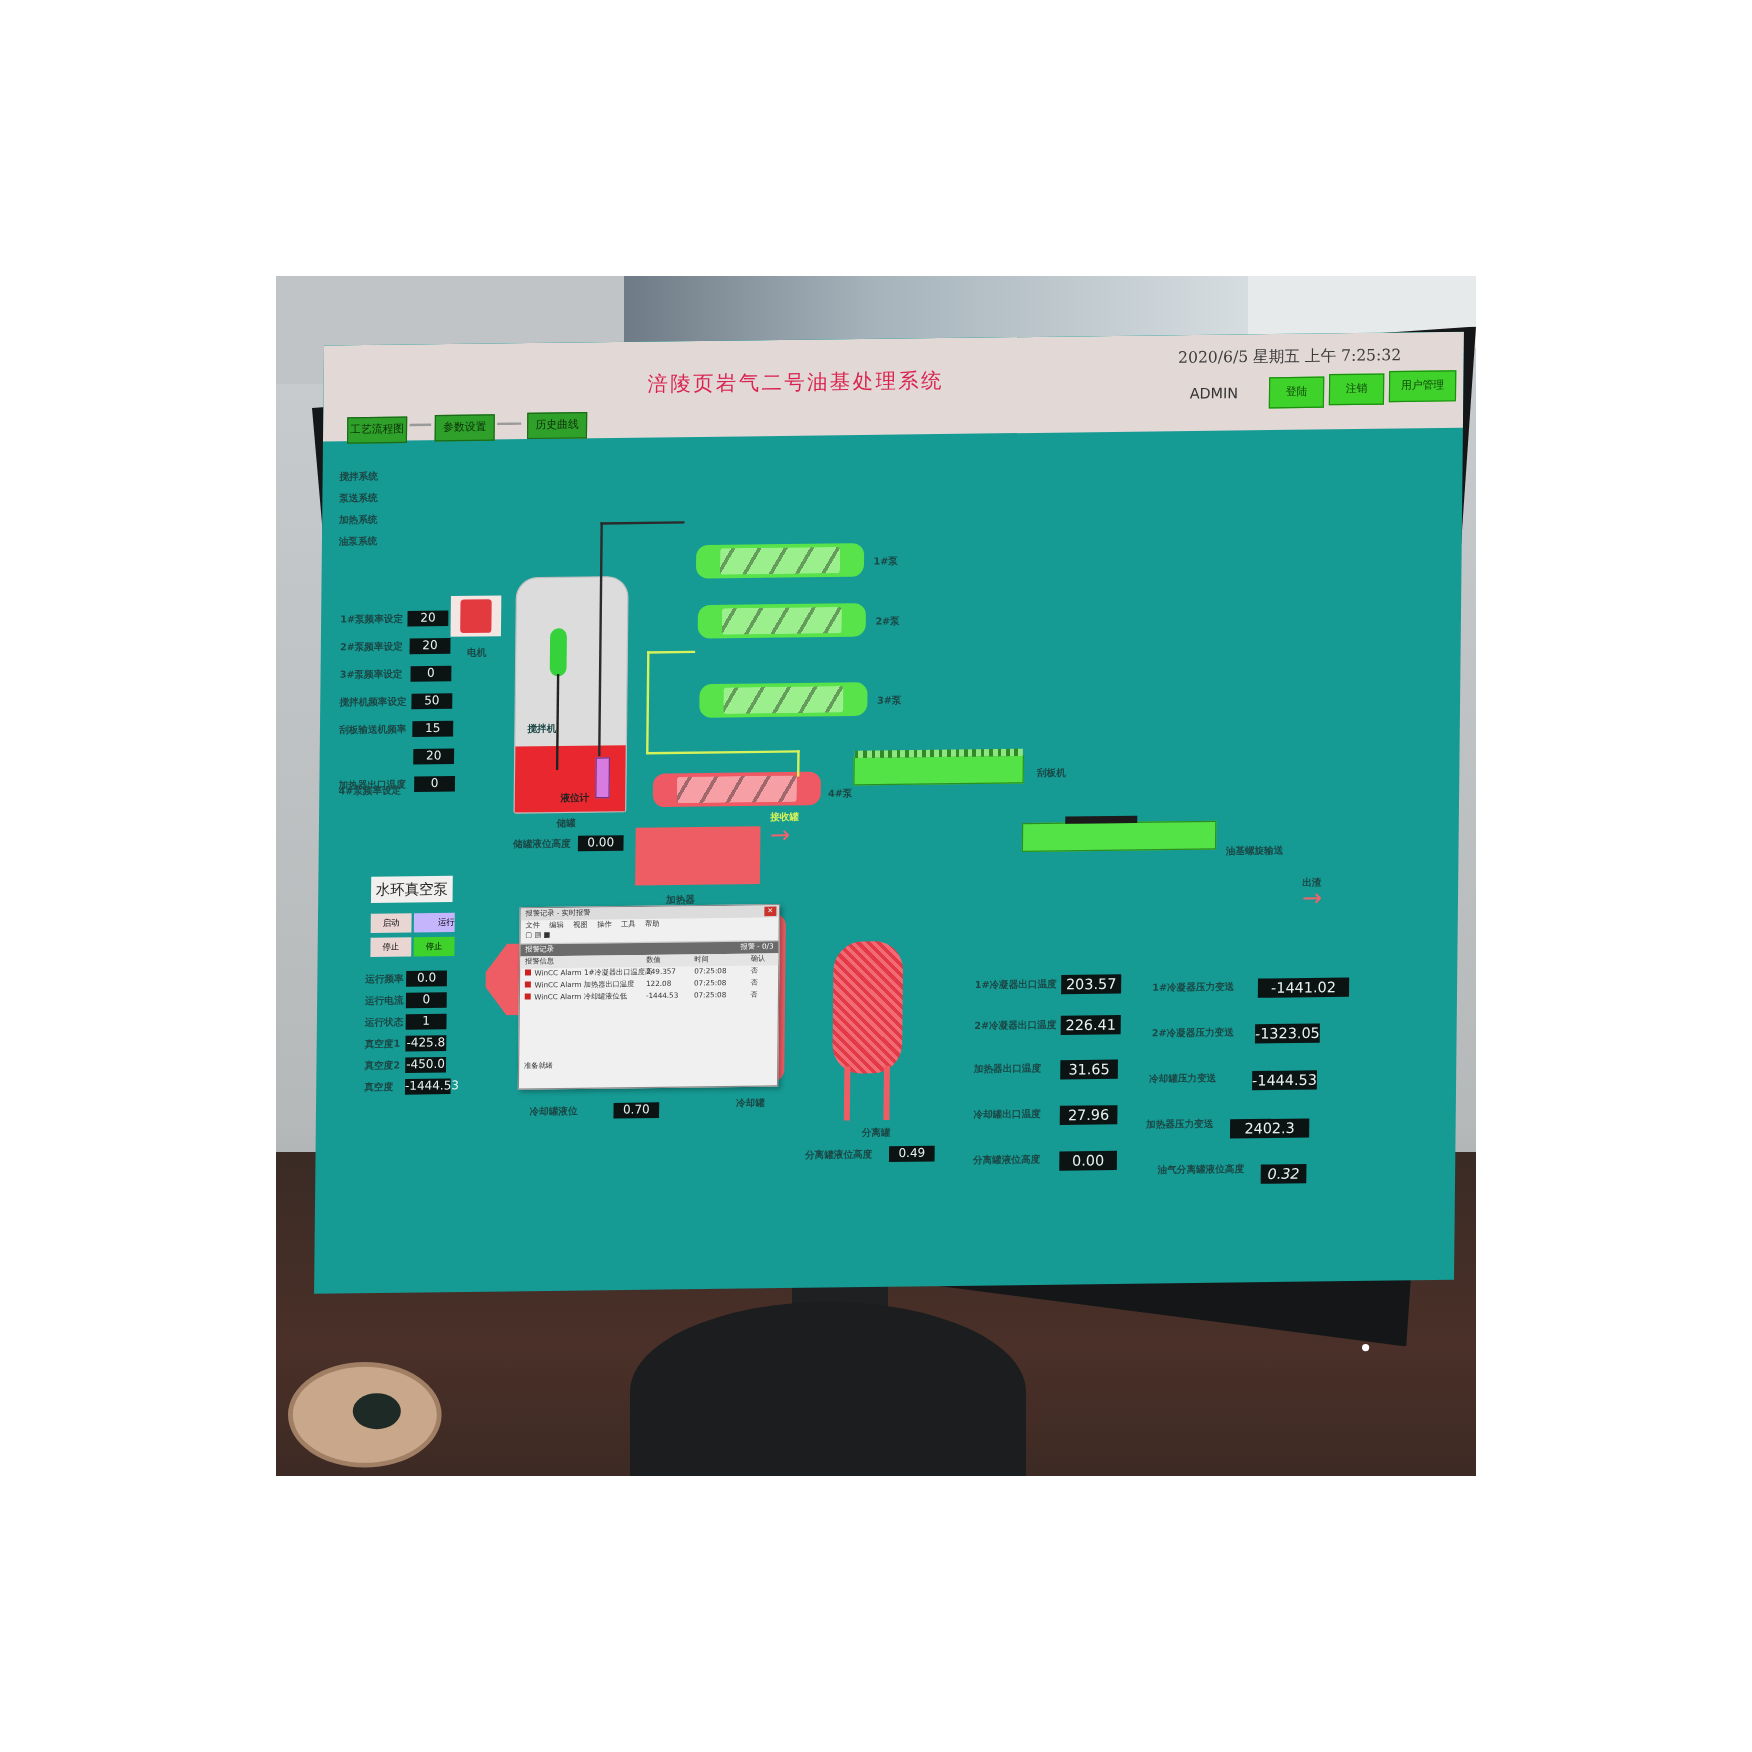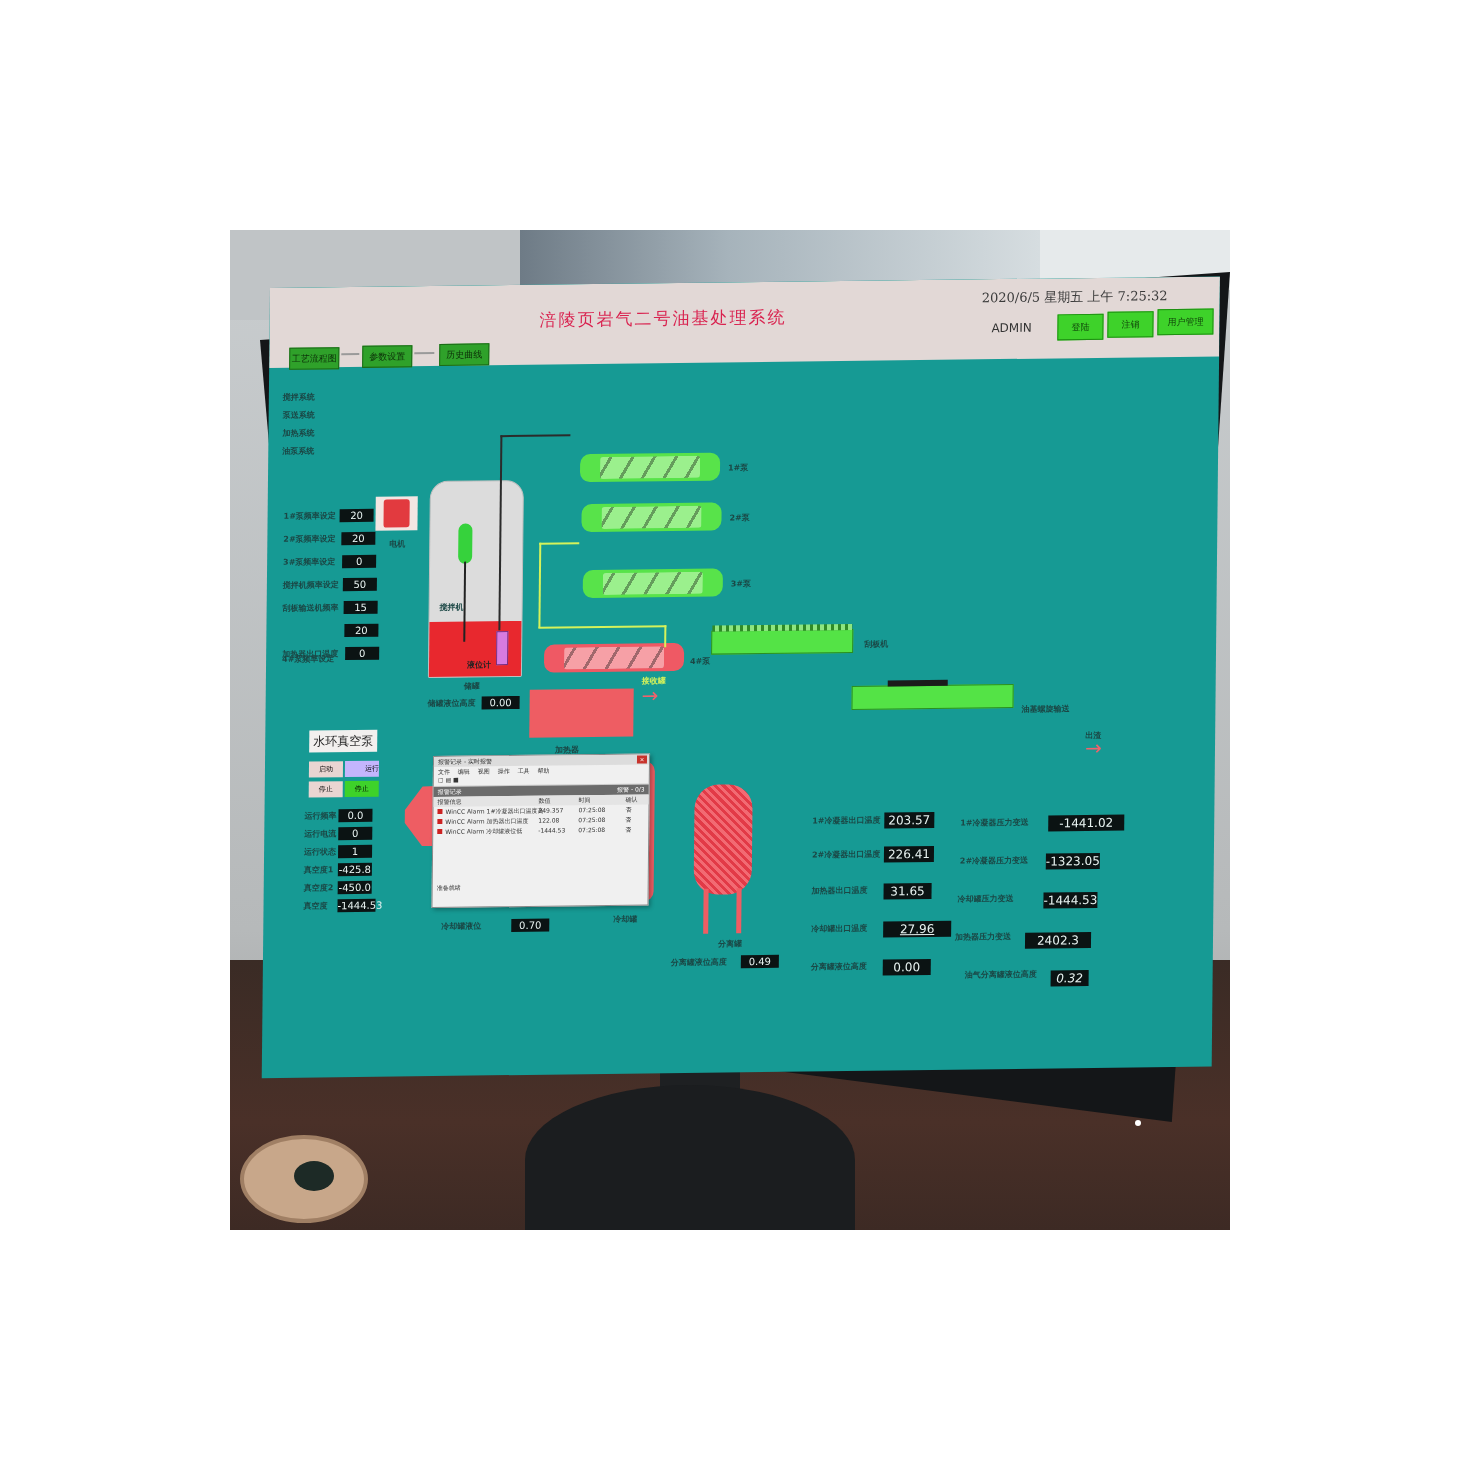--- a/index.html
+++ b/index.html
@@ -253,21 +253,21 @@
   <div class="lbl" style="left:408px;top:674px;">分离罐液位高度</div>
   <div class="val" style="left:478px;top:673px;width:38px;">0.49</div>
 
   <div class="lbl" style="left:548px;top:534px;">1#冷凝器出口温度</div>
   <div class="val val-big" style="left:620px;top:532px;width:50px;">203.57</div>
   <div class="lbl" style="left:548px;top:568px;">2#冷凝器出口温度</div>
   <div class="val val-big" style="left:620px;top:566px;width:50px;">226.41</div>
   <div class="lbl" style="left:548px;top:604px;">加热器出口温度</div>
   <div class="val val-big" style="left:620px;top:603px;width:48px;">31.65</div>
   <div class="lbl" style="left:548px;top:642px;">冷却罐出口温度</div>
-  <div class="val val-big" style="left:620px;top:641px;width:68px;text-decoration:underline;">27.96</div>
+  <div class="val val-big" style="left:620px;top:641px;width:48px;">27.96</div>
   <div class="lbl" style="left:548px;top:680px;">分离罐液位高度</div>
   <div class="val val-big" style="left:620px;top:679px;width:48px;">0.00</div>
 
   <div class="lbl" style="left:696px;top:538px;">1#冷凝器压力变送</div>
   <div class="val val-big" style="left:784px;top:537px;width:76px;">-1441.02</div>
   <div class="lbl" style="left:696px;top:576px;">2#冷凝器压力变送</div>
   <div class="val val-big" style="left:782px;top:575px;width:54px;">-1323.05</div>
   <div class="lbl" style="left:694px;top:614px;">冷却罐压力变送</div>
   <div class="val val-big" style="left:780px;top:614px;width:54px;">-1444.53</div>
   <div class="lbl" style="left:692px;top:652px;">加热器压力变送</div>

